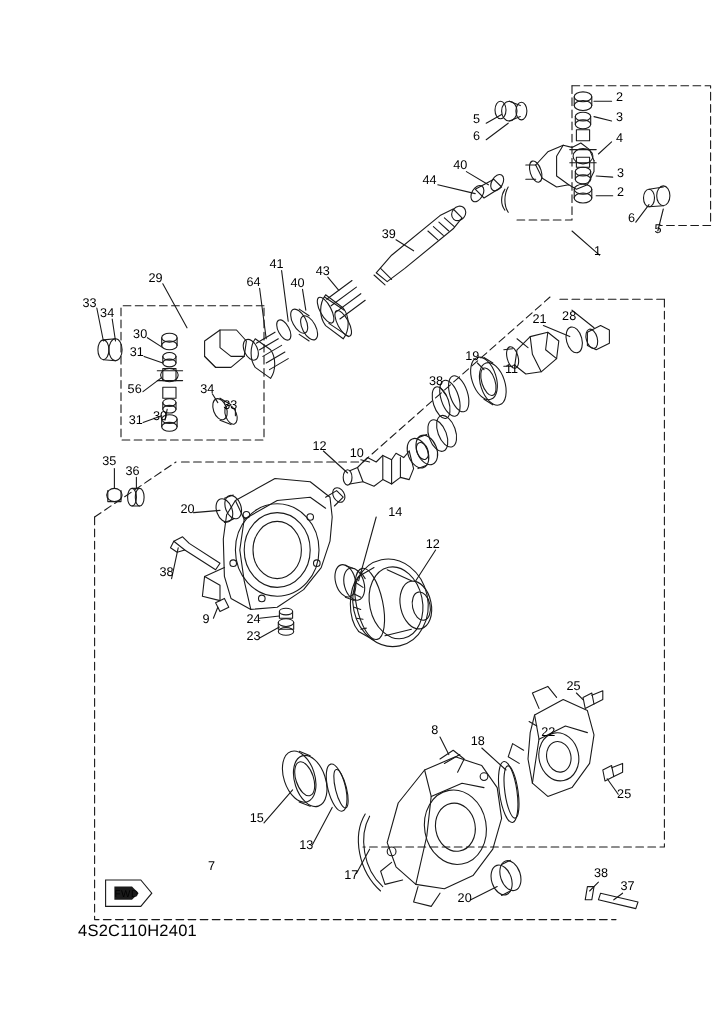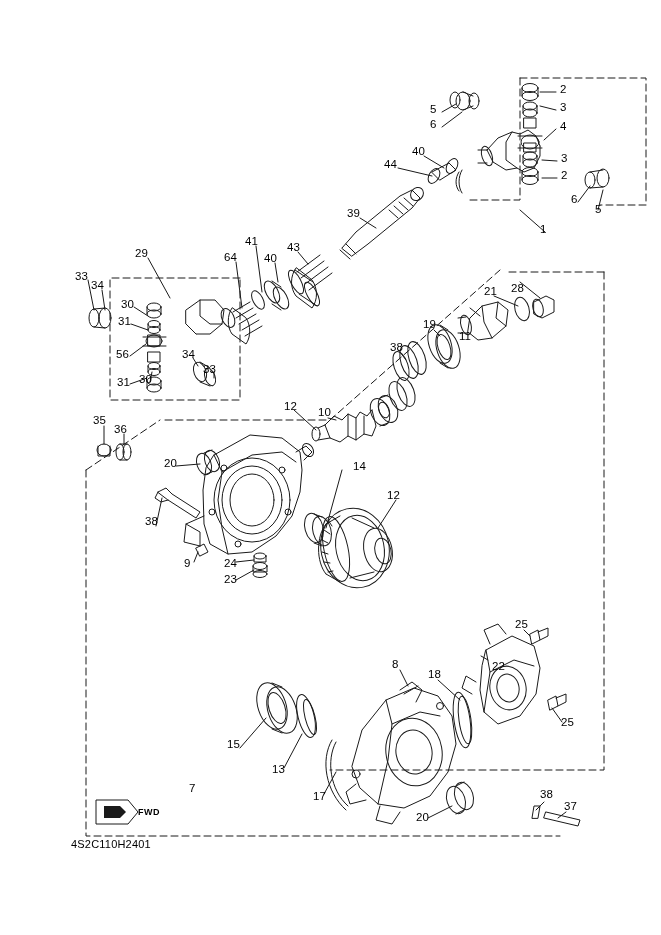--- a/index.html
+++ b/index.html
@@ -26,32 +26,31 @@
   }
   .callout {
     position: absolute;
     font-size: 11.5px;
     color: #000000;
     line-height: 1;
     white-space: nowrap;
   }
   .partcode {
     position: absolute;
-    font-size: 11px;
+    font-size: 15px;
     color: #000000;
     letter-spacing: 0.2px;
     white-space: nowrap;
   }
   .fwd-label {
     position: absolute;
     font-size: 9px;
-    font-weight: bold;
+    font-weight: normal;
     color: #000000;
     letter-spacing: 0.5px;
-    padding-left: 34px;
   }
 </style>
 </head>
 <body>
 
 <div id="page">
 
   <svg class="svg-layer" viewBox="0 0 661 935" xmlns="http://www.w3.org/2000/svg">
     <g fill="none" stroke="#1a1a1a" stroke-width="1" stroke-linecap="round" stroke-linejoin="round">
 

